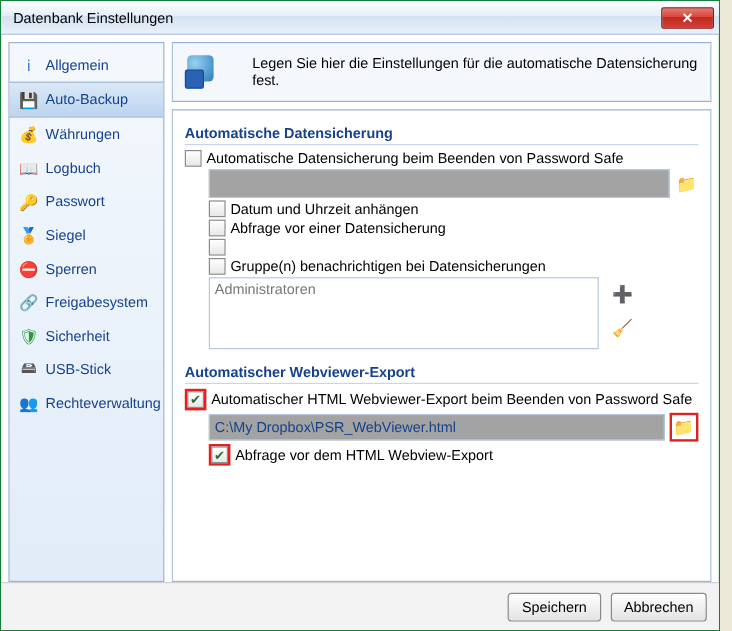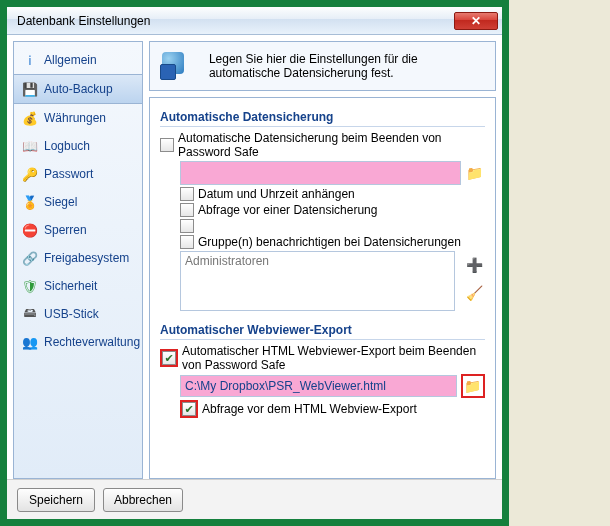--- a/index.html
+++ b/index.html
@@ -6,23 +6,23 @@
   body {
     margin: 0;
     font-family: "Segoe UI", Tahoma, sans-serif;
     font-size: 12px;
     background: #ece9d8;
     width: 610px;
     height: 526px;
     overflow: hidden;
   }
   .window {
-    width: 509px;
+    width: 600px;
     height: 526px;
-    border: 7px solid #15803d;
+    border: 1px solid #15803d;
     background: #fff;
     display: flex;
     flex-direction: column;
   }
   .titlebar {
     height: 28px;
     background: linear-gradient(to bottom, #fdfefe 0%, #e6eef7 45%, #d3e1f1 46%, #e9f2fb 100%);
     border-bottom: 1px solid #a7bdd6;
     display: flex;
     align-items: center;
@@ -137,21 +137,21 @@
     font-size: 11px; color: #2a6f2a;
     cursor: pointer;
     flex-shrink:0;
   }
   .cb.checked::after { content:"✔"; }
   .field-label { color:#000; }
   .sub-group { margin-left: 20px; }
   .text-input {
     border: 1px solid #b5c7de;
     height: 22px;
-    background: #f9a8d4;
+    background: #a3a3a3;
     flex: 1;
     padding: 0 4px;
     font-family: inherit;
     font-size: 12px;
     color: #15428b;
   }
   .text-input.tall { height: 24px; }
   .textarea {
     border: 1px solid #b5c7de;
     height: 60px;
@@ -176,21 +176,21 @@
     padding: 0px;
     display:inline-flex;
     align-items:center;
   }
   .highlight-wrap { display:inline-flex; align-items:center; gap:1px;}
   
   .footer {
     height: 40px;
     display:flex;
     align-items:center;
-    justify-content:flex-start;
+    justify-content:flex-end;
     gap:8px;
     padding: 0 10px;
     border-top: 1px solid #d0d0d0;
     background:#f3f3f3;
   }
   .btn {
     min-width: 78px;
     height: 24px;
     border: 1px solid #8a8a8a;
     background: linear-gradient(to bottom,#fefefe,#e3e3e3);

